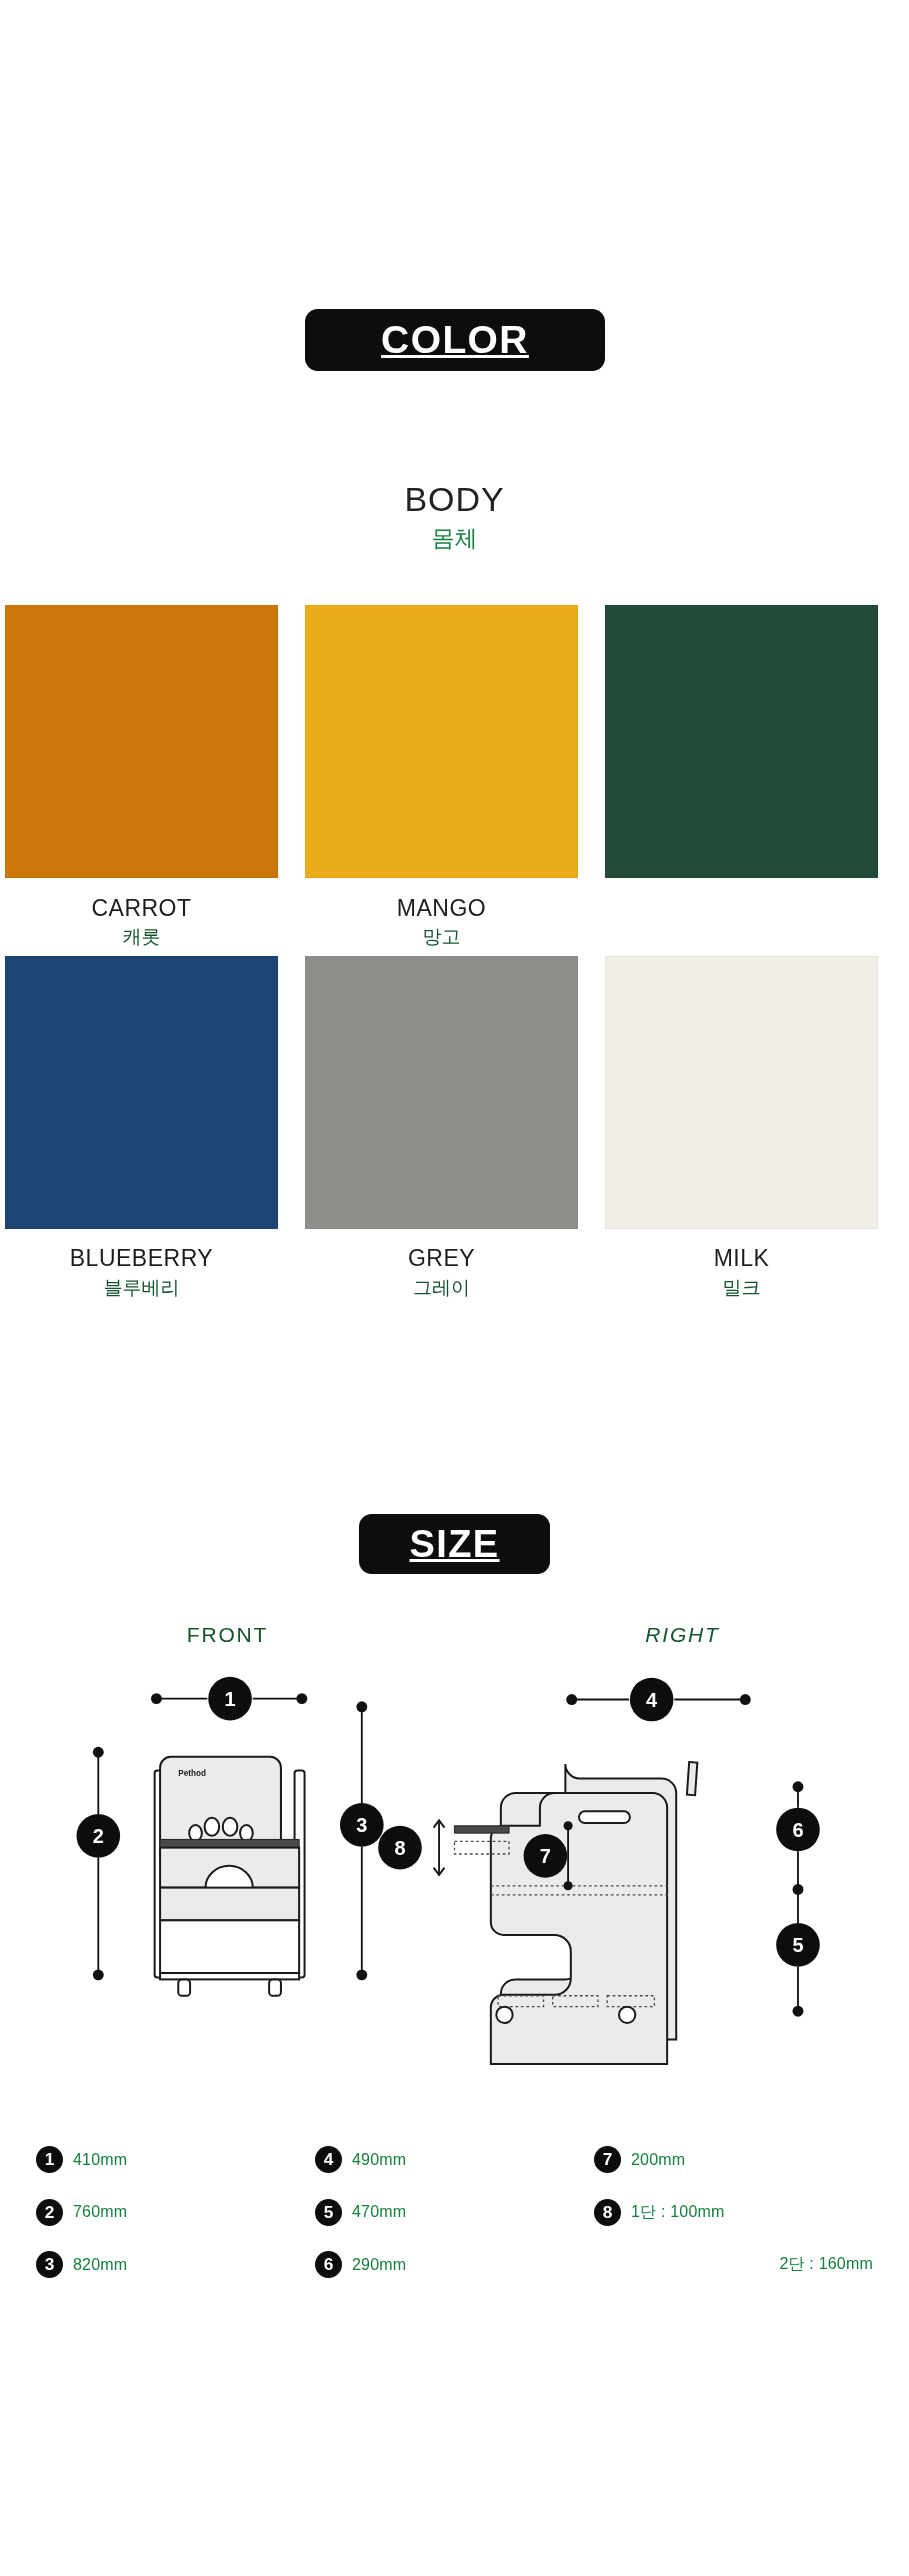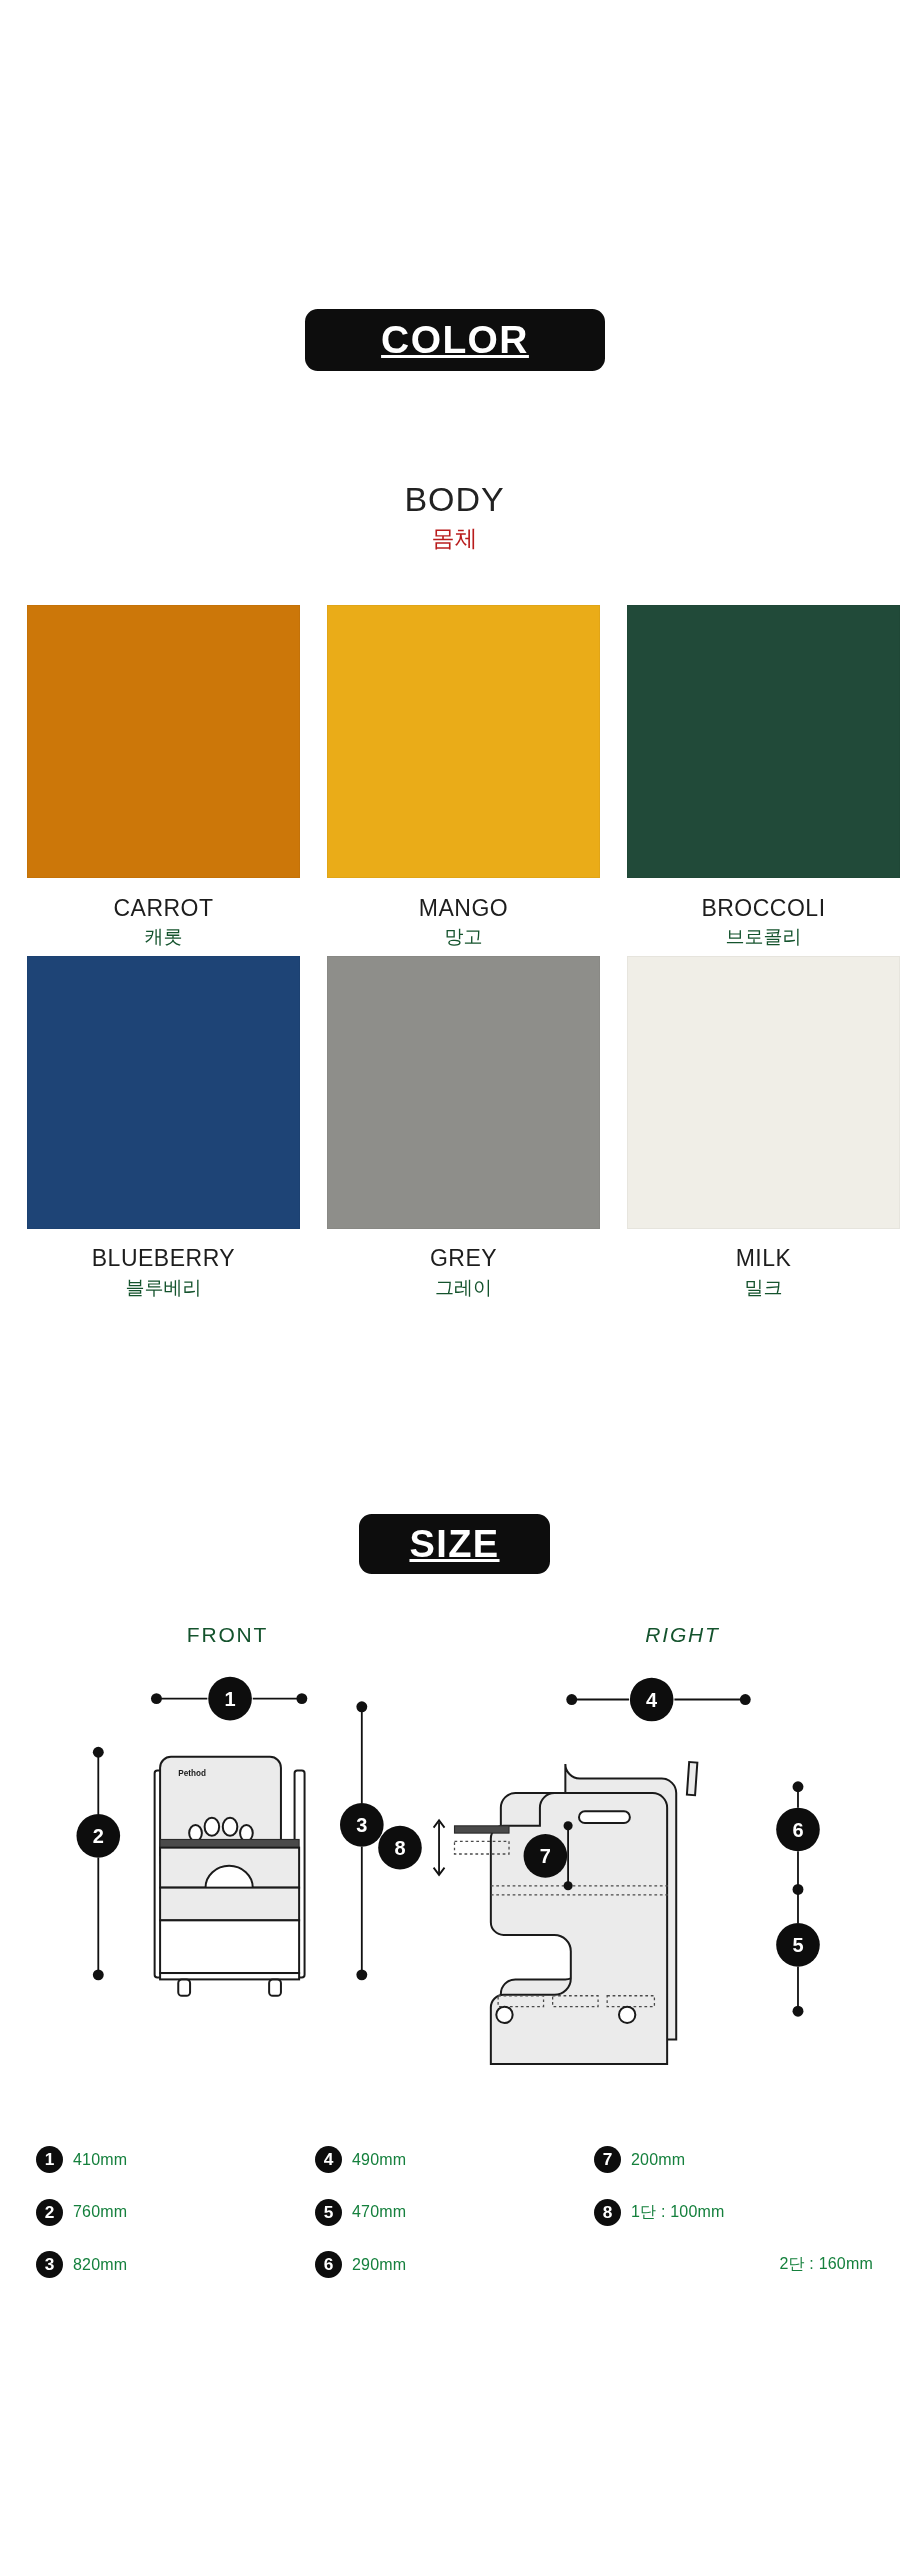--- a/index.html
+++ b/index.html
@@ -15,25 +15,25 @@
     border-radius:12.7px;
     font-weight:bold; letter-spacing:1.4px;
     display:flex; align-items:center; justify-content:center;text-decoration:underline;
   }
   #color-pill { position:absolute; left:305px; top:309px; width:300px; height:62px; font-size:39px; }
   #size-pill  { position:absolute; left:359px; top:1514px; width:191px; height:60px; font-size:38px; }
 
   
   .body-head { position:absolute; left:0; top:480px; width:909px; text-align:center; }
   .body-head .en { font-size:34px; font-weight:300; letter-spacing:0.9px; color:#222; line-height:1.15; }
-  .body-head .ko { font-size:23px; font-weight:300; color:#b91c1c; margin-top:3.6px; }
+  .body-head .ko { font-size:23px; font-weight:300; color:#15803d; margin-top:3.6px; }
 
   
   .swatch-grid {
-    position:absolute; left:27px; top:605px; width:873px;
+    position:absolute; left:5px; top:605px; width:873px;
     display:grid; grid-template-columns:repeat(3,273px); column-gap:27px; row-gap:5.5px;
   }
   .swatch-cell { width:273px; }
   .swatch {
     width:273px; height:273px; display:block;
     box-shadow:0 0 0 0.9px rgba(0,0,0,0.04) inset;
   }
   .swatch-label { text-align:center; padding-top:15.5px; }
   .swatch-label .en { font-size:23px; font-weight:300; letter-spacing:0.5px; color:#1d1d1d; line-height:1.25; }
   .swatch-label .ko { font-size:19px; font-weight:300; color:#14532d; margin-top:1.8px; }
@@ -83,24 +83,20 @@
       </div>
       <div class="swatch-cell">
         <div class="swatch" style="background: rgb(234, 172, 24);"></div>
         <div class="swatch-label">
           <div class="en">MANGO</div>
           <div class="ko">망고</div>
         </div>
       </div>
       <div class="swatch-cell">
         <div class="swatch" style="background: rgb(33, 74, 57);"></div>
-        <div class="swatch-label">
-          <div class="en">BROCCOLI</div>
-          <div class="ko">브로콜리</div>
-        </div>
       </div>
       <div class="swatch-cell">
         <div class="swatch" style="background: rgb(30, 68, 118);"></div>
         <div class="swatch-label">
           <div class="en">BLUEBERRY</div>
           <div class="ko">블루베리</div>
         </div>
       </div>
       <div class="swatch-cell">
         <div class="swatch" style="background: rgb(142, 142, 138);"></div>

